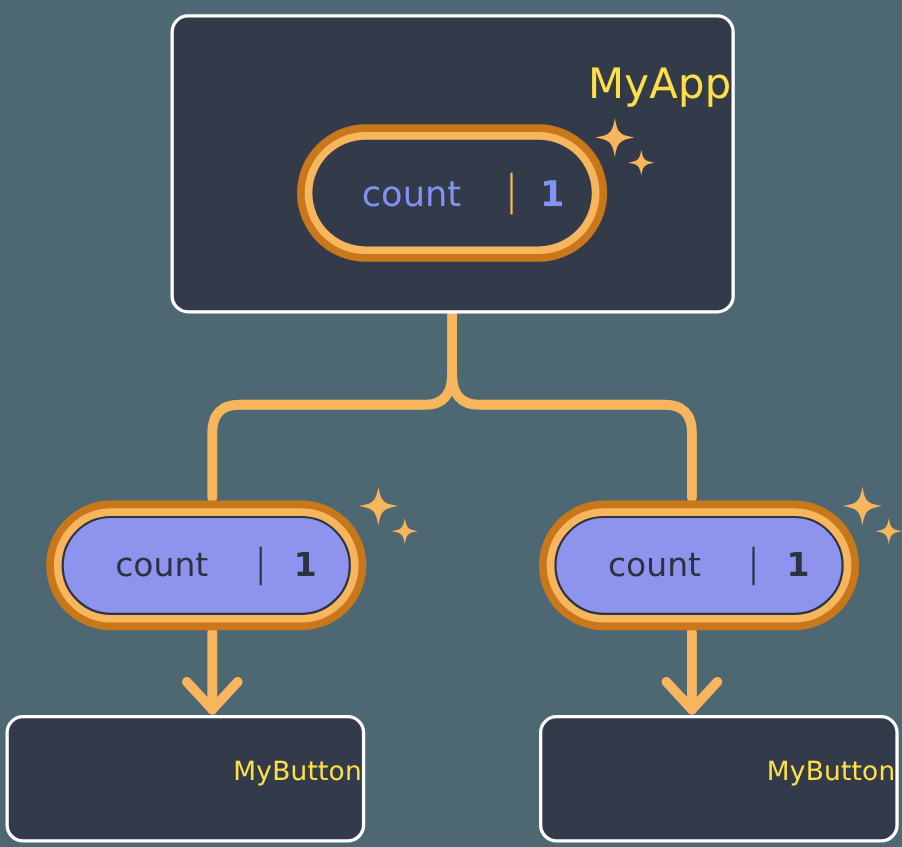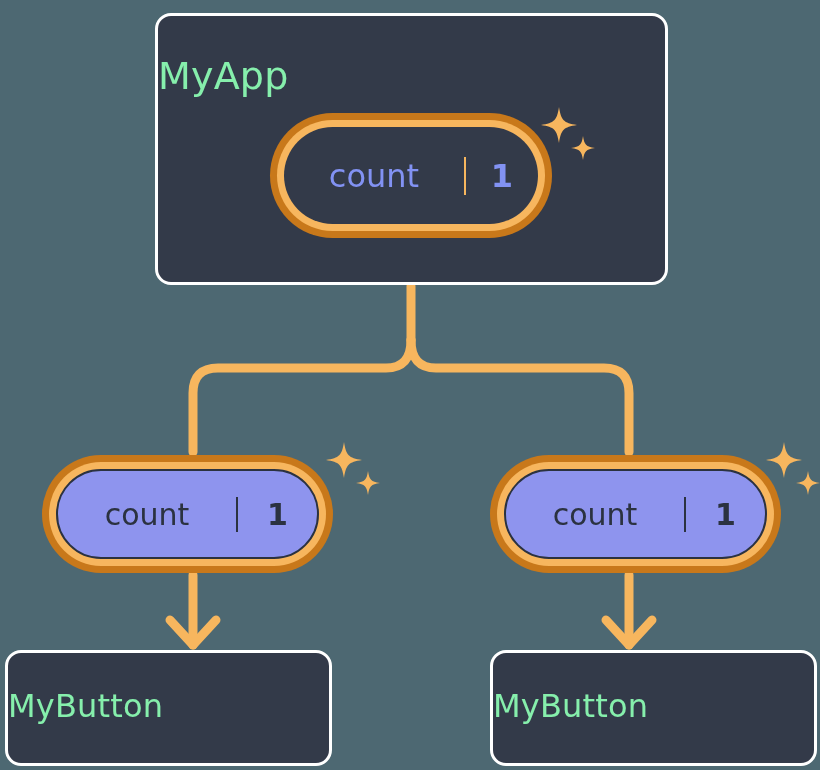--- a/index.html
+++ b/index.html
@@ -35,22 +35,22 @@
     box-sizing: border-box;
     background: #333a49;
     border: 3px solid #ffffff;
     border-radius: 16px;
   }
 
   .card-title {
     position: absolute;
     left: 0;
     right: 0;
-    text-align: left;
-    color: #86efac;
+    text-align: right;
+    color: #fde047;
     font-weight: 400;
     letter-spacing: 0.2px;
     white-space: nowrap;
   }
 
   #card-myapp {
     left: 155px;
     top: 13px;
     width: 513px;
     height: 272px;
@@ -61,21 +61,21 @@
   }
 
   .card-button {
     width: 327px;
     height: 116px;
   }
   #card-mybutton-left  { left: 5px;   top: 650px; }
   #card-mybutton-right { left: 490px; top: 650px; }
   .card-button .card-title {
     top: 34px;
-    font-size: 32px;
+    font-size: 24px;
   }
 
   
   .pill {
     position: absolute;
     box-sizing: border-box;
     border-radius: 999px;
     background: #c8781a;          
     padding: 7px;
   }

